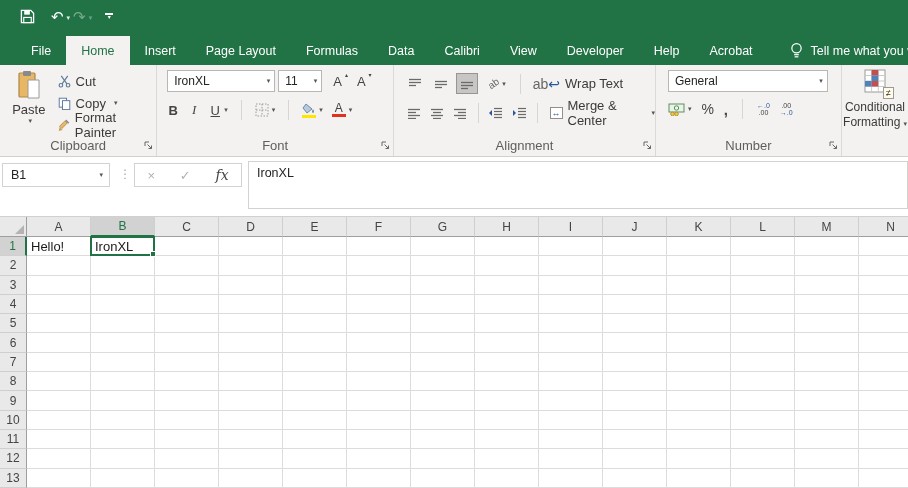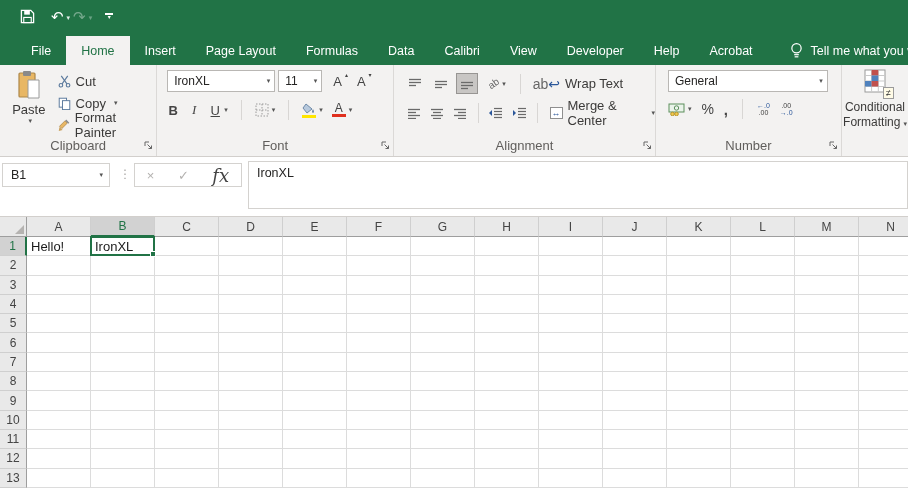--- a/index.html
+++ b/index.html
@@ -94,21 +94,21 @@
   .fbar { height:60px; background:#fff; border-bottom:1px solid #d2cfcc; position:relative; }
   .namebox { position:absolute; left:2px; top:6px; width:108px; height:24px; background:#fff;
              border:1px solid #d4d2cf; display:flex; align-items:center; padding:0 6px 0 8px;
              font-size:12.5px; color:#252423; }
   .namebox .caret { margin-left:auto; }
   .grip { position:absolute; left:119px; top:10px; color:#a9a7a5; font-size:12px; }
   .fxbox { position:absolute; left:134px; top:6px; width:108px; height:24px; background:#fff;
            border:1px solid #d4d2cf; display:flex; align-items:center; justify-content:space-around;
            font-size:13px; }
   .fx-cancel,.fx-enter { color:#b3b1af; }
-  .fx-fx { font-family:"DejaVu Serif", serif; font-style:italic; font-size:18px; color:#444; }
+  .fx-fx { font-family:"DejaVu Serif", serif; font-style:italic; font-size:14px; color:#444; }
   .finput { position:absolute; left:248px; top:4px; right:0; height:48px; background:#fff;
             border:1px solid #d4d2cf; font-size:12.5px; color:#252423; padding:4px 8px; }
 
   
   :root { --green:#217346; --colw:64px; --hdrw:27px; --rowh:19.31px; }
   .grid { height:271px; overflow:hidden; background:#fff; }
   .hdr-row { display:flex; height:20px; }
   .corner { width:var(--hdrw); background:#e9e9e9; border-right:1px solid #9e9e9e;
             border-bottom:1px solid #9e9e9e; position:relative; flex:none; }
   .corner:after { content:""; position:absolute; right:2px; bottom:2px;

